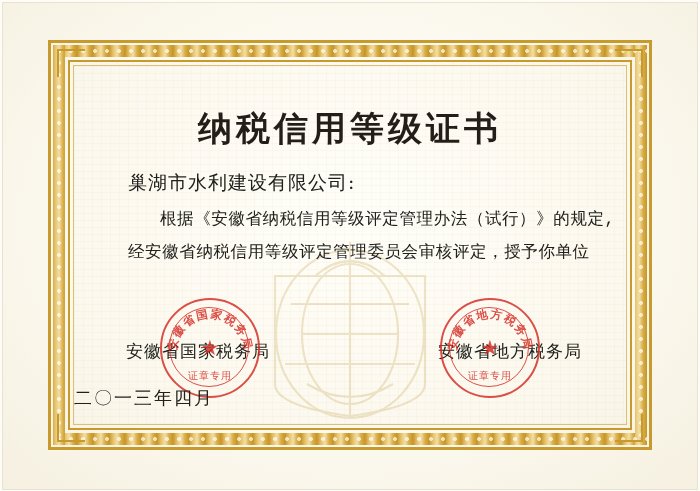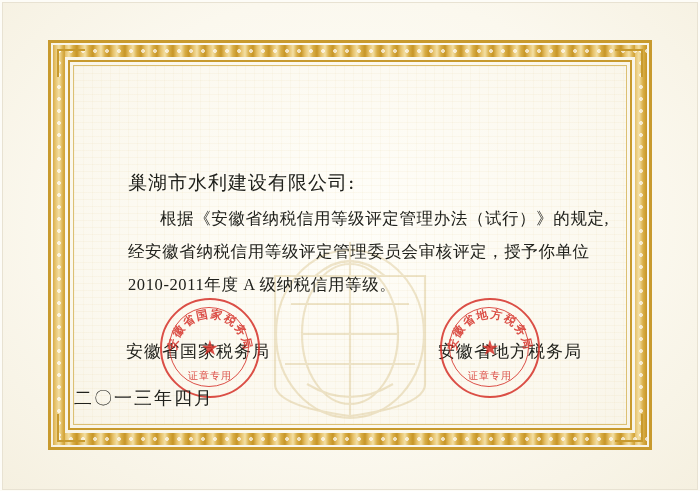--- a/index.html
+++ b/index.html
@@ -158,21 +158,21 @@
     font-size: 19px;
     font-weight: normal;
     letter-spacing: 1px;
     color: #20211c;
   }
 
   .body-line {
     position: absolute;
     left: 54px;
     right: 56px;
-    font-family: Liberation Serif, serif;
+    font-family: Liberation Mono, monospace;
     font-size: 16.5px;
     letter-spacing: 0.6px;
     color: #20211c;
     white-space: nowrap;
   }
   #body-line-1 { top: 142px; left: 86px; }
   #body-line-2 { top: 175px; }
   #body-line-3 { top: 208px; }
 
   
@@ -287,26 +287,26 @@
         <ellipse cx="105" cy="100" rx="74" ry="84"></ellipse>
         <ellipse cx="105" cy="100" rx="48" ry="70"></ellipse>
         <path d="M70 42 Q105 12 140 42"></path>
         <path d="M62 150 Q105 176 148 150"></path>
       </g>
     </svg>
   </div>
 
   <div id="content-layer">
 
+    <div id="certificate-title">纳税信用等级证书</div>
 
     <div id="recipient-line">巢湖市水利建设有限公司:</div>
 
     <div class="body-line" id="body-line-1">根据《安徽省纳税信用等级评定管理办法（试行）》的规定,</div>
     <div class="body-line" id="body-line-2">经安徽省纳税信用等级评定管理委员会审核评定，授予你单位</div>
-    <div class="body-line" id="body-line-3">2010-2011年度 A 级纳税信用等级。</div>
 
     <div id="seal-row">
 
       <div class="agency-name" id="agency-left">安徽省国家税务局</div>
 
       <div class="seal" id="seal-left">
         <div class="seal-inner-ring"></div>
         <svg class="seal-arc-text" viewBox="0 0 96 96">
           <defs>
             <path id="arcL" d="M 14 52 A 34 34 0 0 1 82 52" fill="none"></path>

